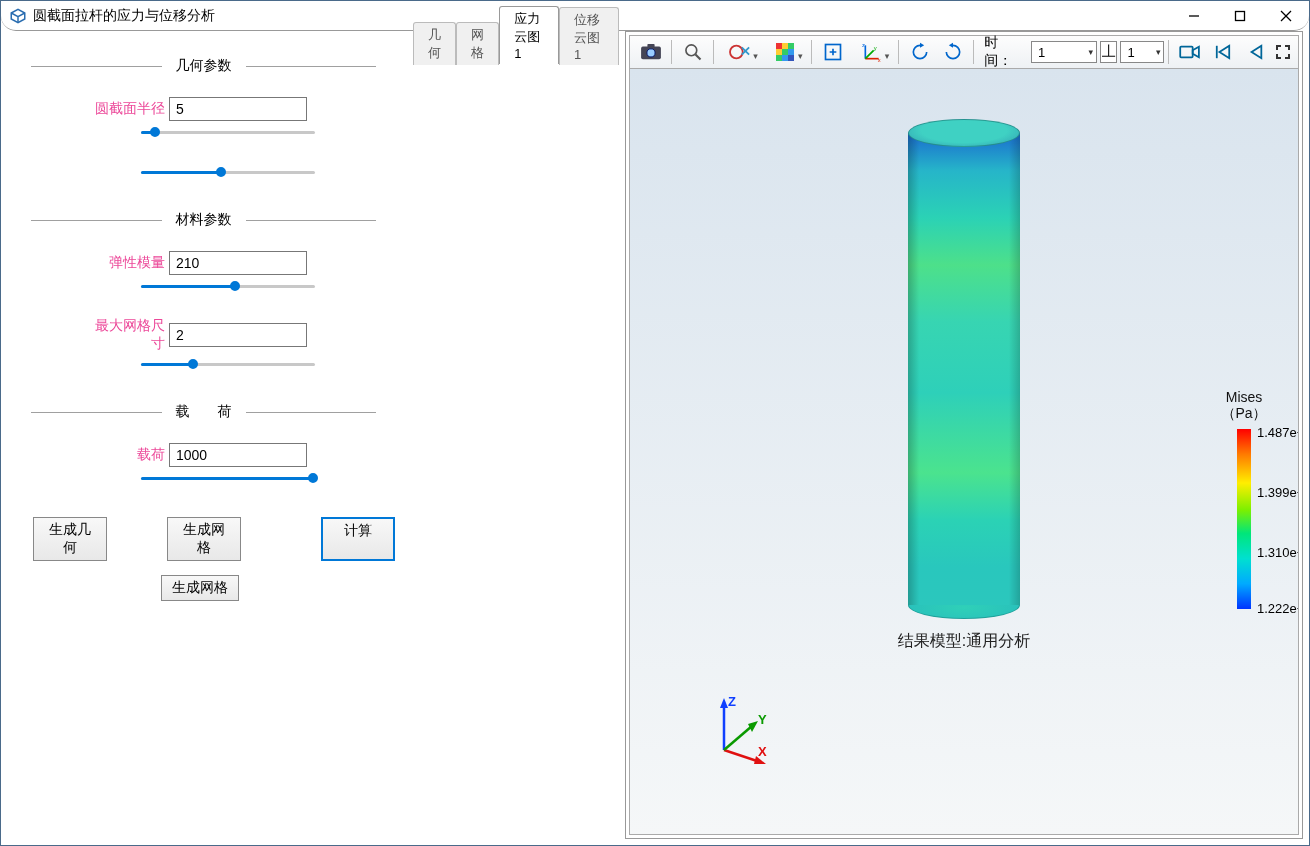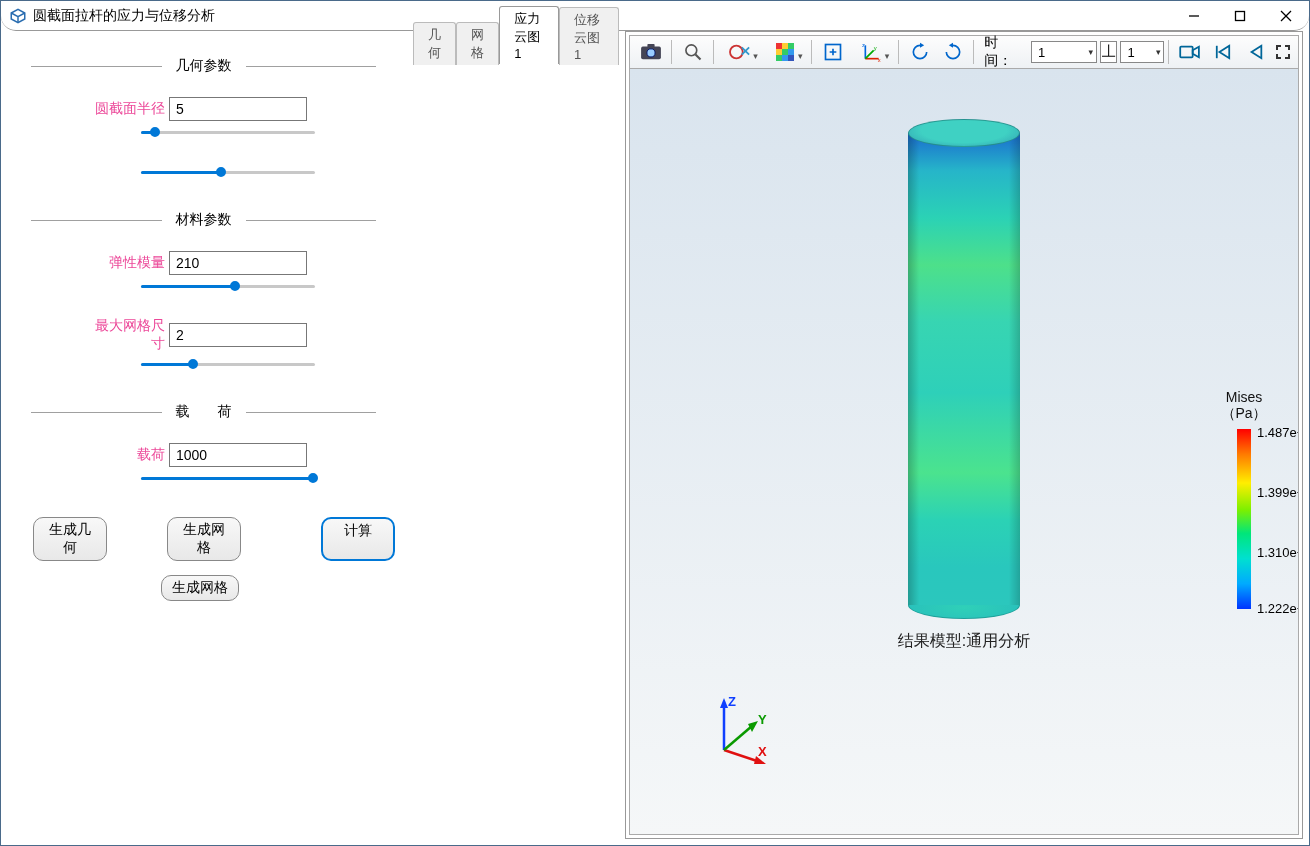--- a/index.html
+++ b/index.html
@@ -114,21 +114,21 @@
   .btnrow {
     display:flex; gap: 60px; margin-top: 30px;
     padding-left: 2px;
   }
   .btnrow2 { display:flex; justify-content:flex-start; margin-top:14px; padding-left:130px;}
   .btn {
     min-width: 74px;
     padding: 3px 10px;
     background: linear-gradient(#f8f8f8,#e8e8e8);
     border: 1px solid #888;
-    border-radius: 10px;
+    border-radius: 0;
     font-size: 14px;
     cursor: default;
     text-align:center;
   }
   .btn.primary {
     border: 2px solid #0078d7;
     margin-left: 20px;
   }
   
   .right-panel {

